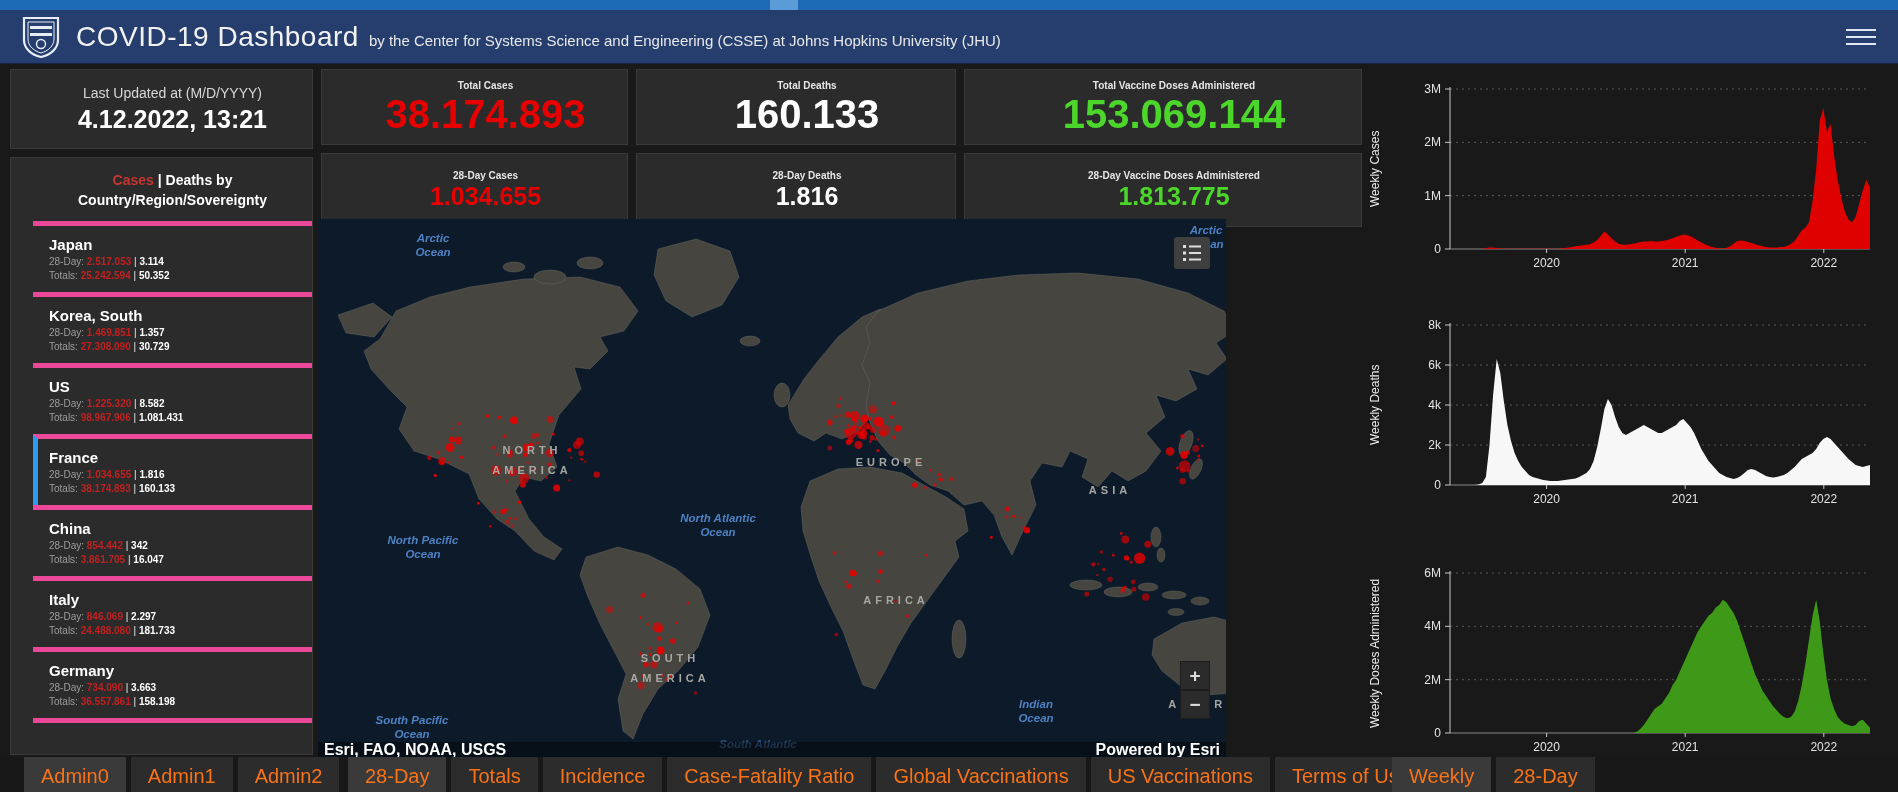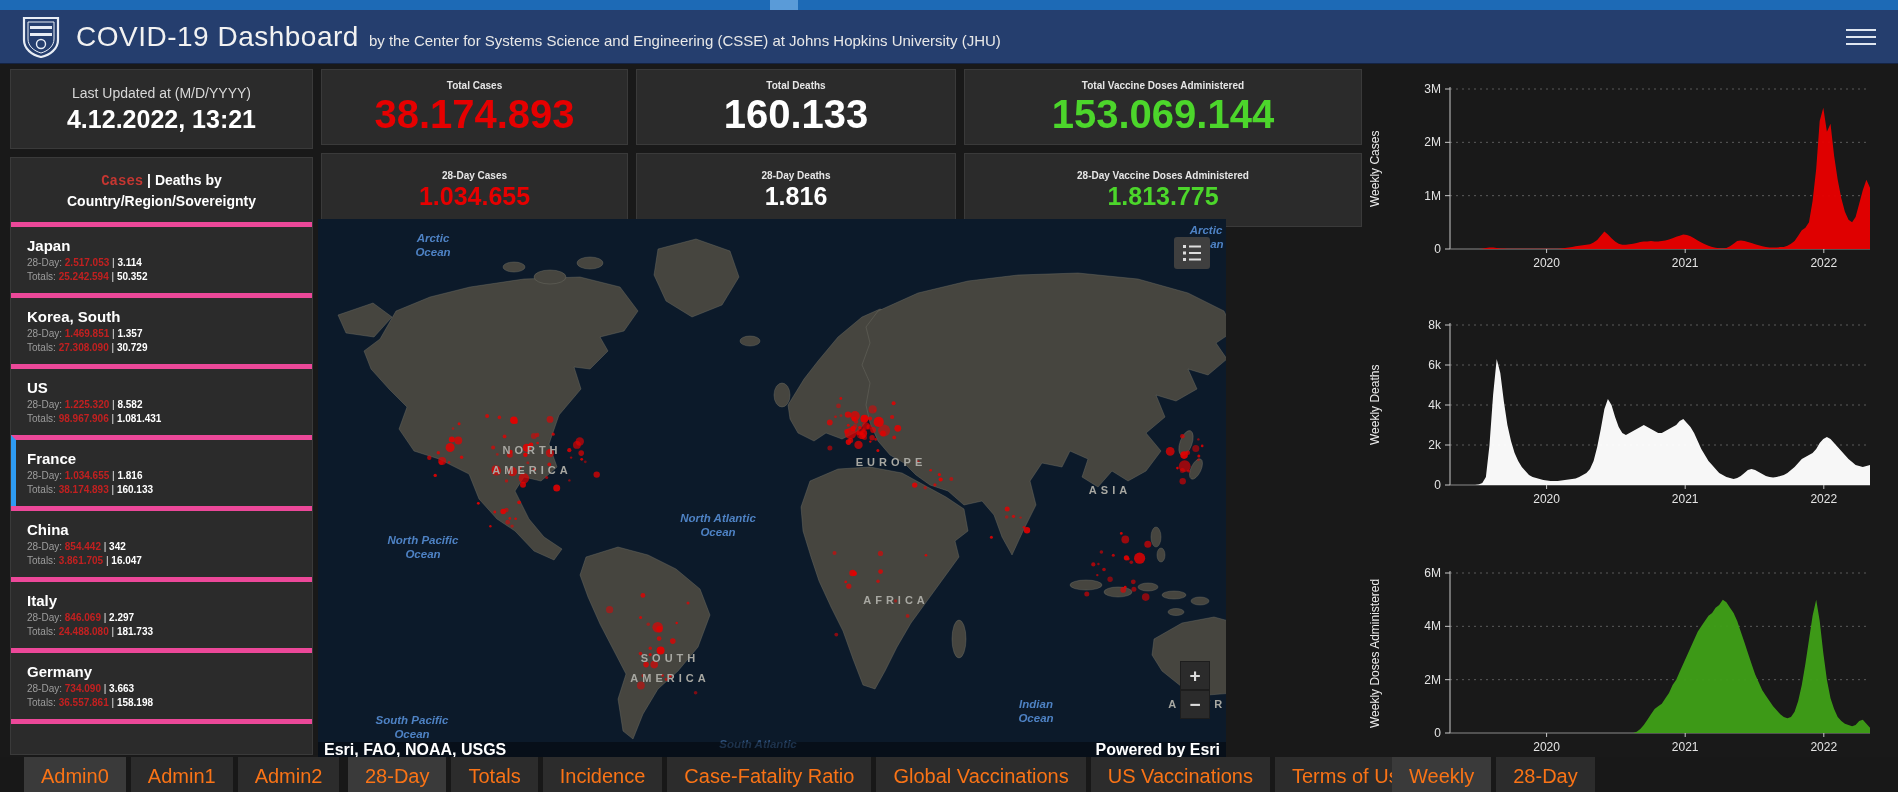--- a/index.html
+++ b/index.html
@@ -9,29 +9,29 @@
   .top-strip{position:absolute;left:0;top:0;width:1898px;height:10px;background:#1d6ab6;}
   .top-strip-hl{position:absolute;left:770px;top:0;width:28px;height:10px;background:#5a9bd8;}
   .header{position:absolute;left:0;top:10px;width:1898px;height:53px;background:#253e6e;
           display:flex;align-items:center;border-bottom:1px solid #142343;}
   .logo{margin-left:22px;flex:0 0 auto;}
   .title{font-size:28px;color:#f2f2f2;margin-left:16px;letter-spacing:.5px;white-space:nowrap;}
   .subtitle{font-size:15px;color:#e8e8e8;margin-left:10px;margin-top:8px;white-space:nowrap;}
   .menu-btn{position:absolute;right:22px;top:14px;width:30px;height:24px;cursor:pointer;}
   .menu-btn span{display:block;height:2px;background:#dfe6f0;margin:5px 0;}
   
-  .panel{background:#2b2b2b;border:1px solid #3a3a3a;box-sizing:border-box;}
+  .panel{background:#2b2b2b;border:1px solid #3a3a3a;box-sizing:border-box;padding-left:22px;}
   
   .last-updated{position:absolute;left:10px;top:69px;width:303px;height:80px;
                 display:flex;flex-direction:column;align-items:center;justify-content:center;}
   .lu-label{font-size:14px;color:#d8d8d8;}
   .lu-value{font-size:25px;font-weight:bold;color:#fff;margin-top:4px;}
   .country-panel{position:absolute;left:10px;top:157px;width:303px;height:598px;overflow:hidden;}
   .cl-header{text-align:center;font-size:14px;font-weight:bold;padding:12px 6px 10px 6px;color:#fff;line-height:1.45;}
-  .cl-cases{color:#c63631;font-family:Liberation Mono, monospace;}
+  .cl-cases{color:#c63631;}
   .cl-item{border-top:5px solid #ec4899;padding:8px 10px 9px 16px;line-height:1.4;position:relative;}
   .cl-item.selected{padding-left:11px;border-left:5px solid #2e9bf2;}
   .cl-name{font-size:15px;font-weight:bold;color:#fff;}
   .cl-row{font-size:10px;color:#9d9d9d;}
   .cl-red{color:#c22020;font-weight:bold;}
   .cl-sep{color:#e8e8e8;}
   .cl-white{color:#fff;font-weight:bold;}
   
   .stats-row1{position:absolute;left:321px;top:69px;width:1041px;height:76px;display:flex;gap:8px;}
   .stats-row2{position:absolute;left:321px;top:153px;width:1041px;height:74px;display:flex;gap:8px;}

